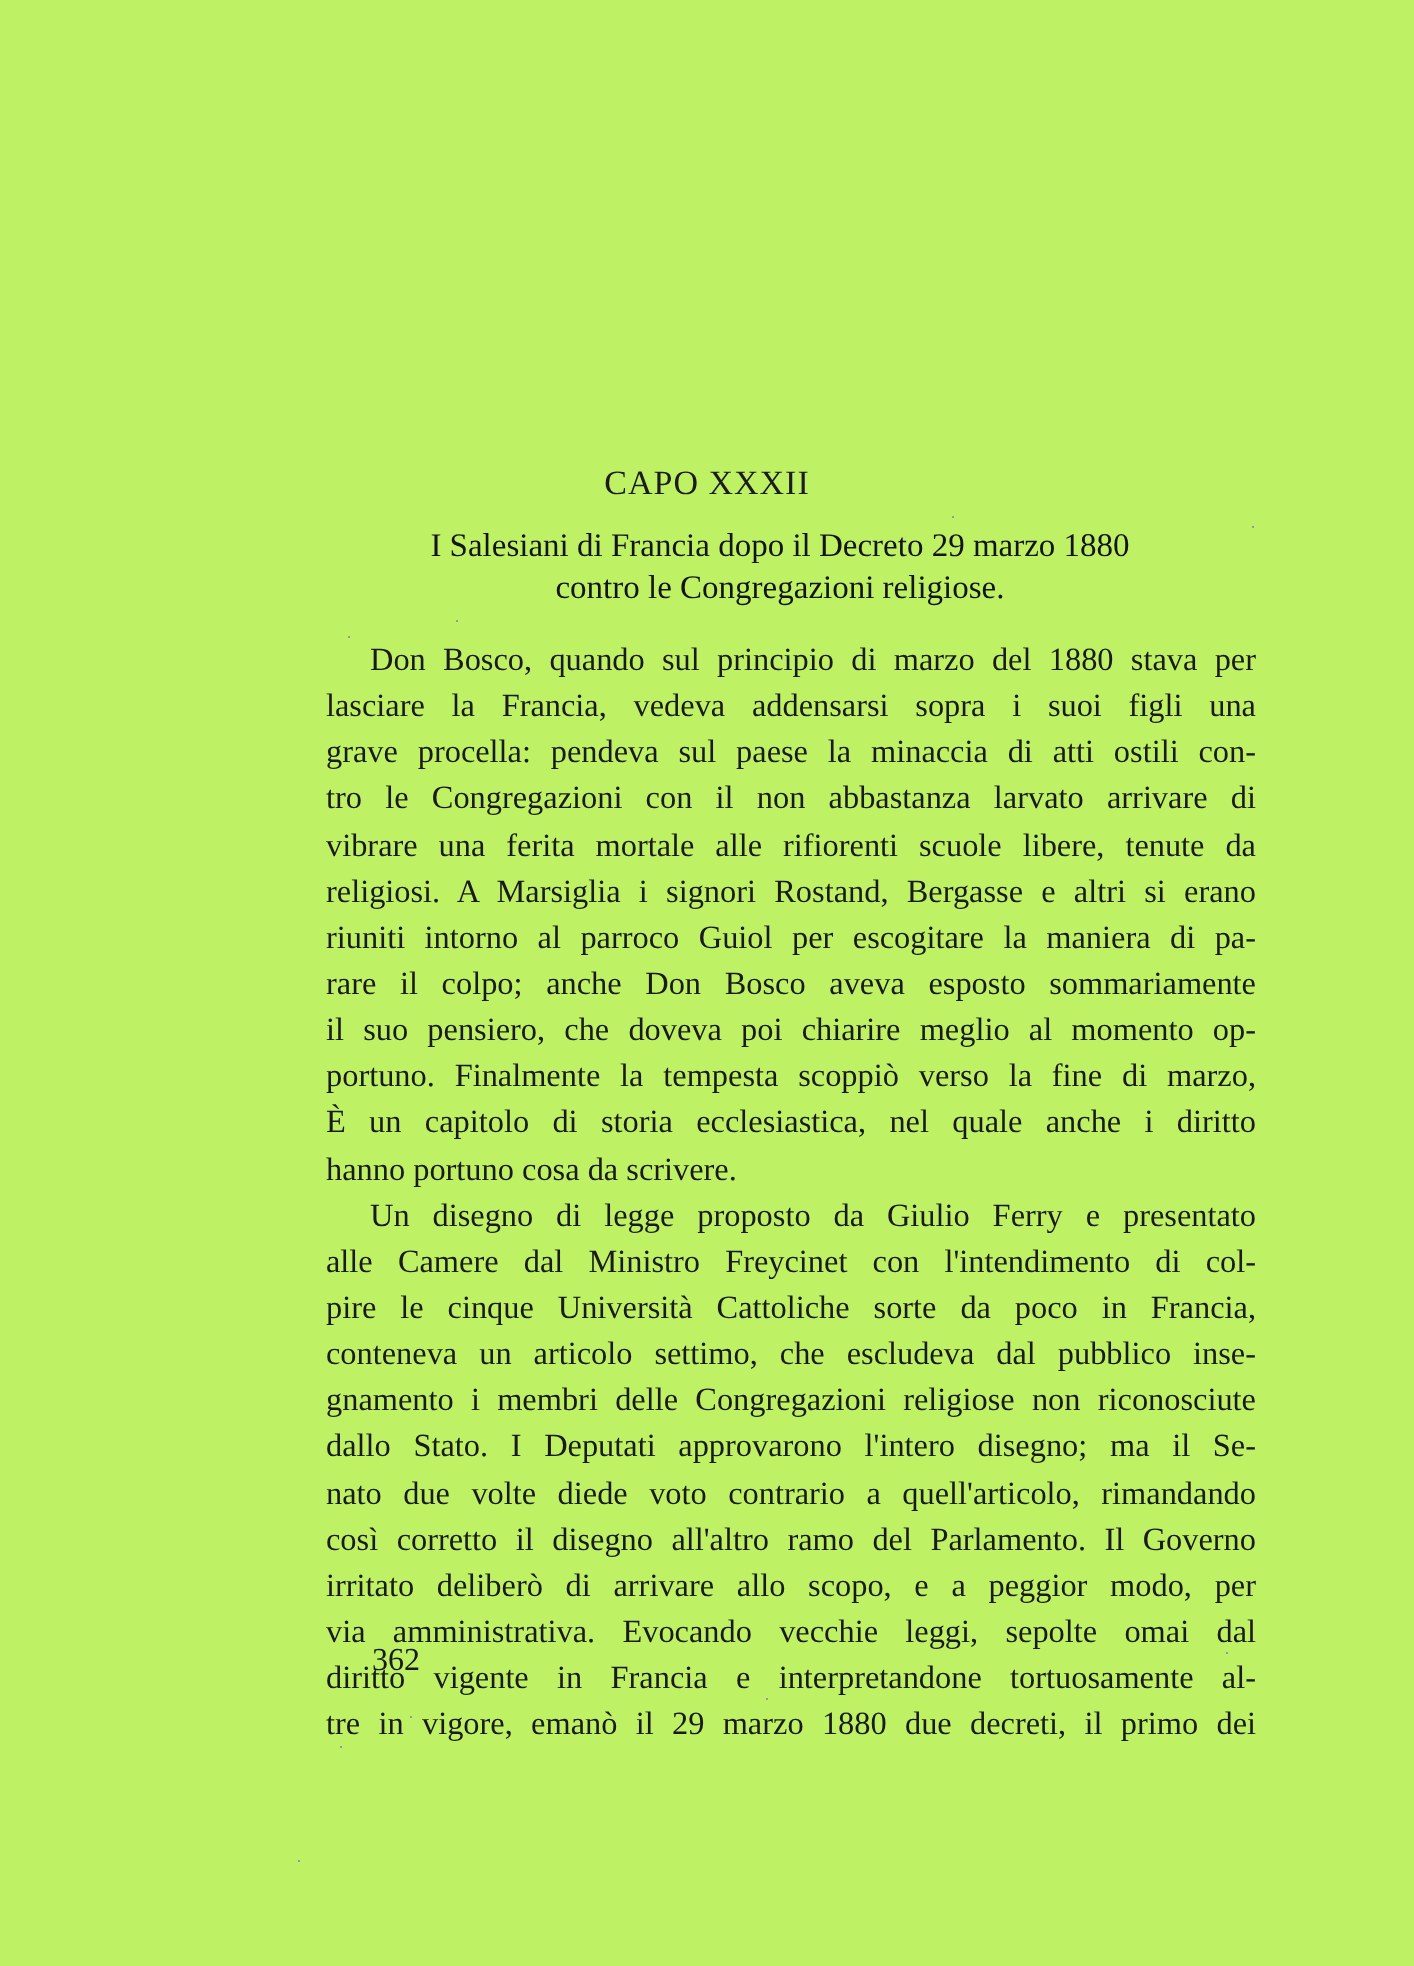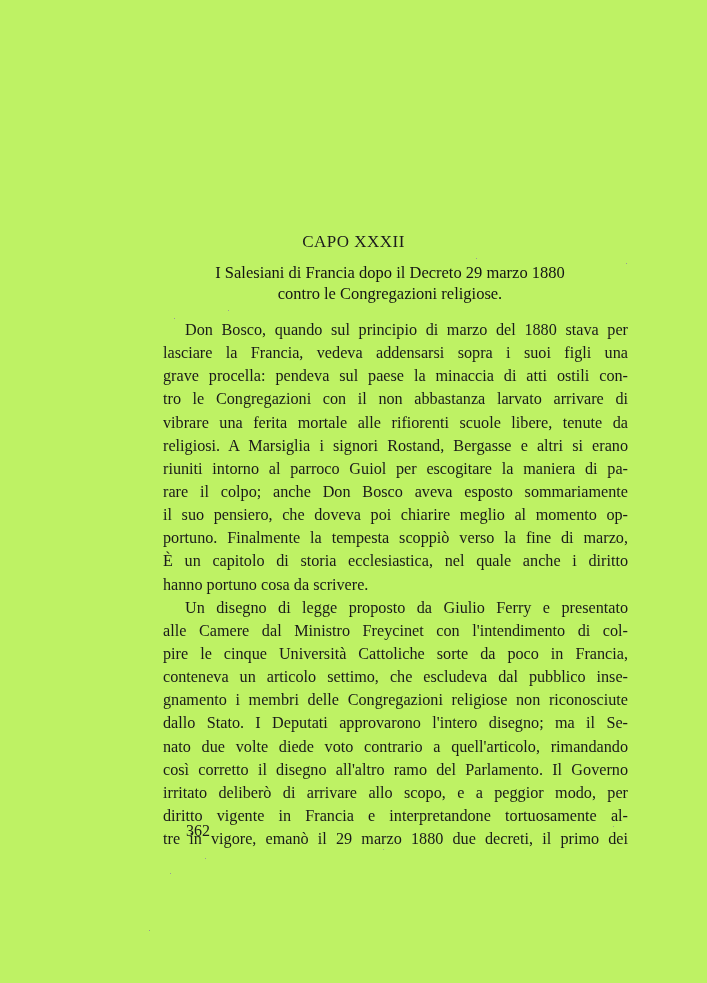--- a/index.html
+++ b/index.html
@@ -112,20 +112,21 @@
     <div>
       <span class="line indent">Un disegno di legge proposto da Giulio Ferry e presentato</span>
       <span class="line">alle Camere dal Ministro Freycinet con l'intendimento di col-</span>
       <span class="line">pire le cinque Università Cattoliche sorte da poco in Francia,</span>
       <span class="line">conteneva un articolo settimo, che escludeva dal pubblico inse-</span>
       <span class="line">gnamento i membri delle Congregazioni religiose non riconosciute</span>
       <span class="line">dallo Stato. I Deputati approvarono l'intero disegno; ma il Se-</span>
       <span class="line">nato due volte diede voto contrario a quell'articolo, rimandando</span>
       <span class="line">così corretto il disegno all'altro ramo del Parlamento. Il Governo</span>
       <span class="line">irritato deliberò di arrivare allo scopo, e a peggior modo, per</span>
+      <span class="line">via amministrativa. Evocando vecchie leggi, sepolte omai dal</span>
       <span class="line">diritto vigente in Francia e interpretandone tortuosamente al-</span>
       <span class="line">tre in vigore, emanò il 29 marzo 1880 due decreti, il primo dei</span>
     </div>
   </div>
 
   <div class="page-number">362</div>
 
   <div class="speck" style="left:476px;top:258px;"></div>
   <div class="speck" style="left:626px;top:263px;"></div>
   <div class="speck" style="left:228px;top:310px;"></div>

